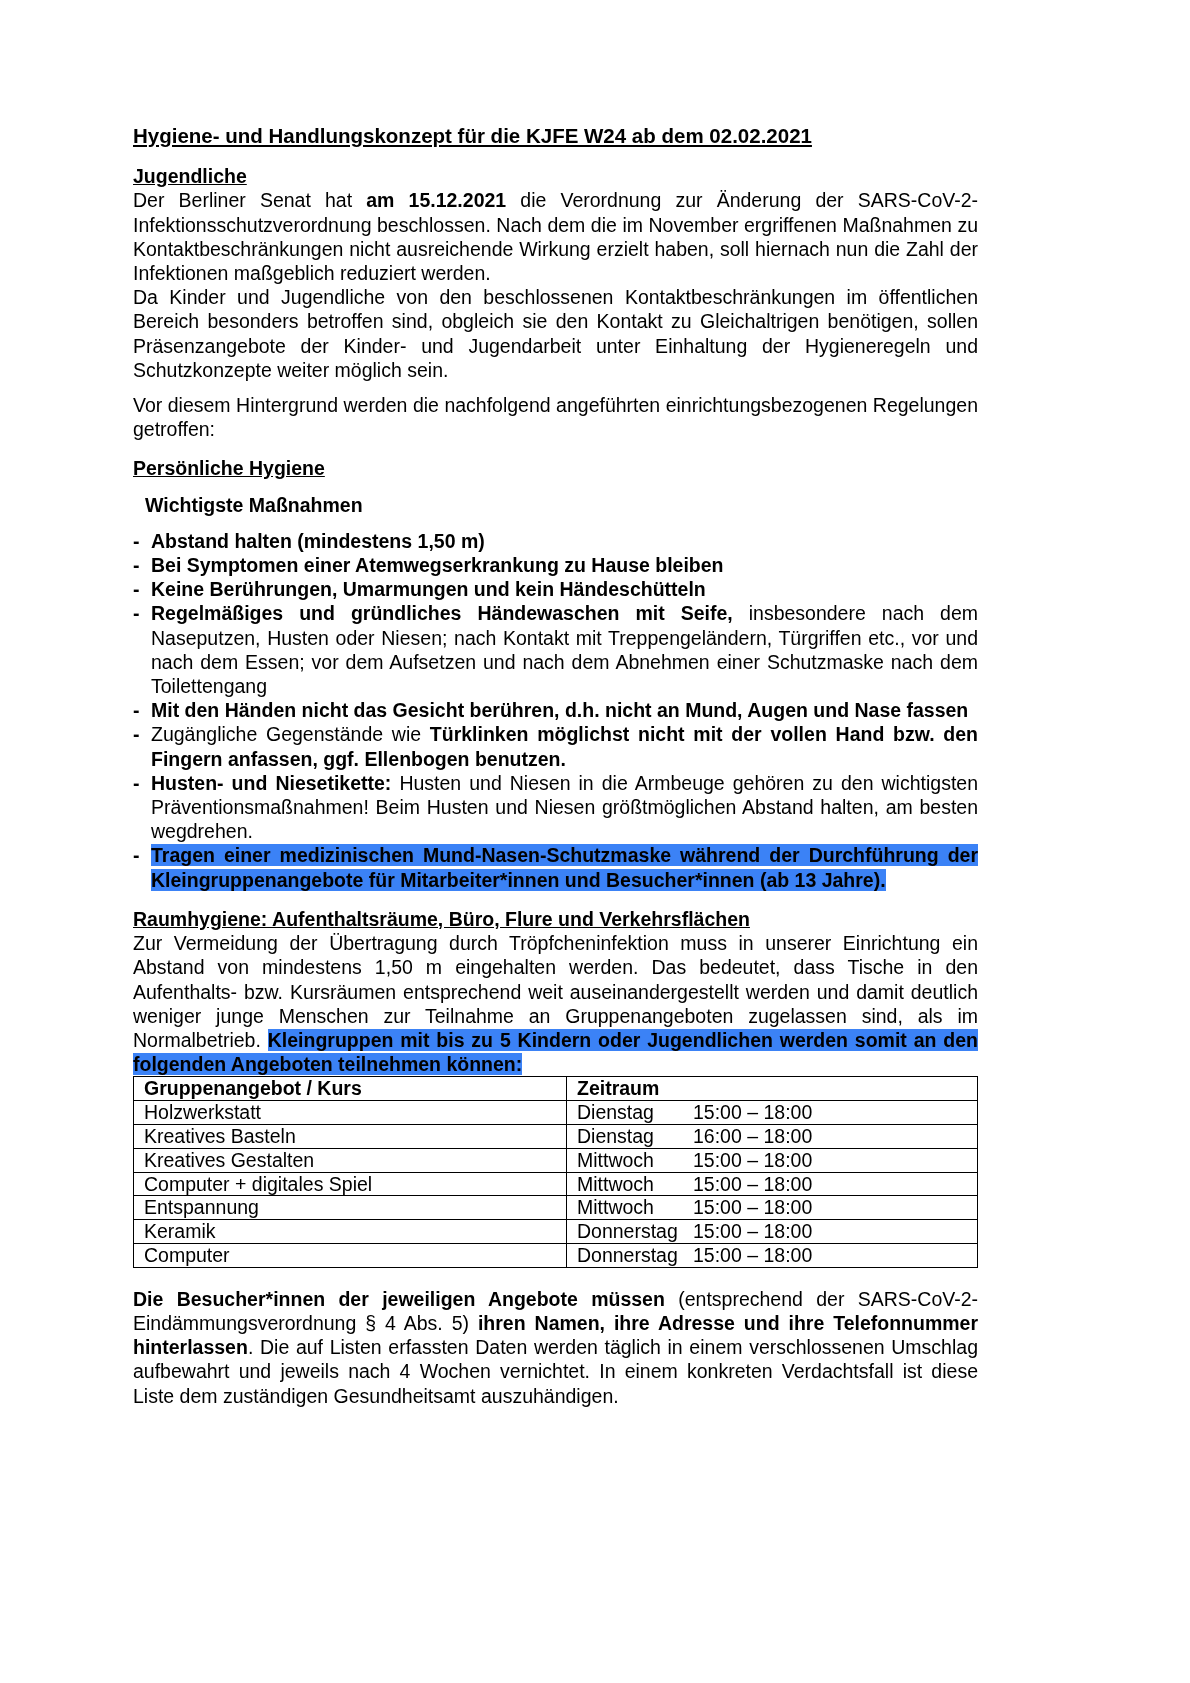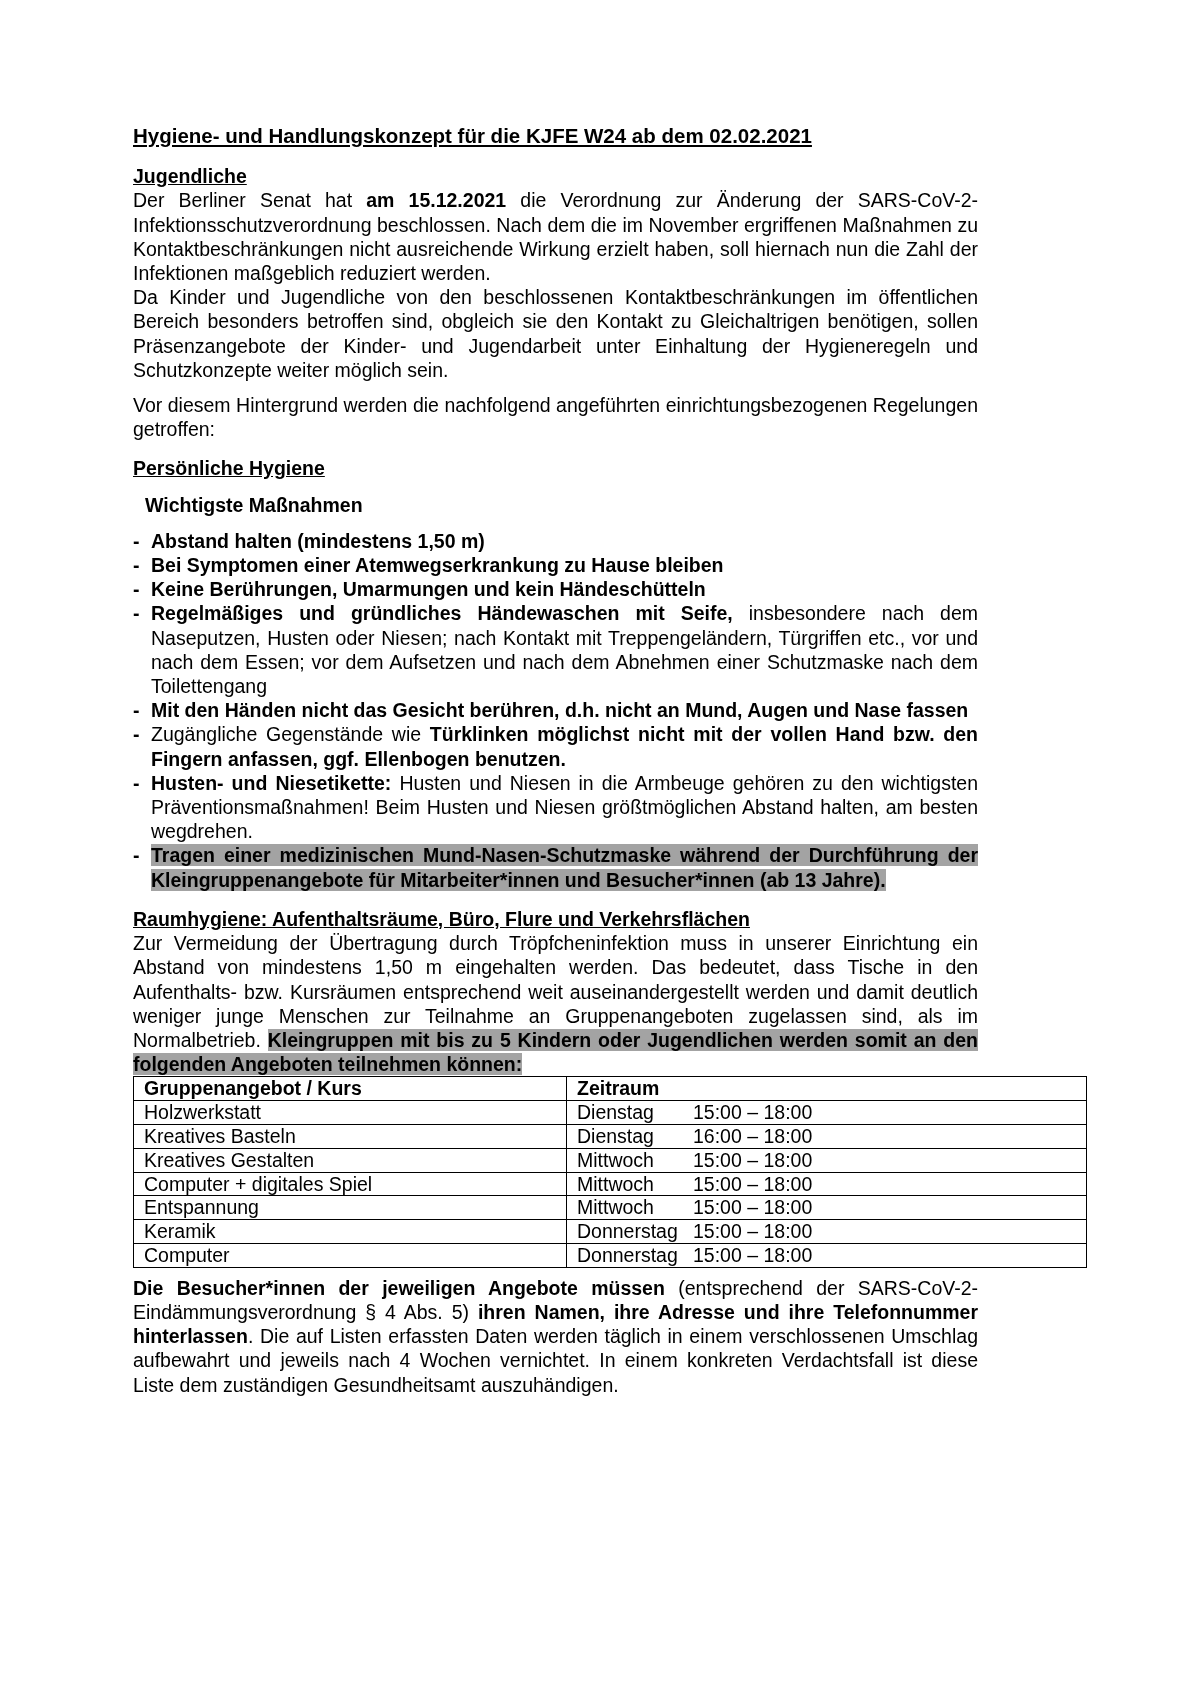--- a/index.html
+++ b/index.html
@@ -8,25 +8,25 @@
     position: absolute; left: 133px; top: 124px; width: 845px;
     font-family: "Liberation Sans", sans-serif; font-size: 19.5px; line-height: 24.2px; color: #000;
   }
   .title { font-weight: bold; text-decoration: underline; font-size: 20.5px; margin: 0 0 16px 0; }
   .h { font-weight: bold; text-decoration: underline; margin: 0; }
   .sub { font-weight: bold; margin: 12px; }
   p { margin: 0; text-align: justify; }
   .gap { height: 11px; }
   .gap2 { height: 15px; }
   b { font-weight: bold; }
-  .hl { background: #a3a3a3; }
+  .hl { background: #3b82f6; }
   ul.items { list-style: none; margin: 0; padding: 0; }
   ul.items li { position: relative; padding-left: 18px; text-align: justify; }
   ul.items li .dash { position: absolute; left: 0; top: 0; font-weight: bold; }
-  table.grp { border-collapse: collapse; width: 954px; margin-top: 0; margin-bottom: 8px; }
+  table.grp { border-collapse: collapse; width: 845px; margin-top: 0; margin-bottom: 19px; }
   table.grp td, table.grp th {
     border: 1.6px solid #000; padding: 0 10px; height: 22.8px; line-height: 22.8px;
     text-align: left; font-weight: normal; font-size: 19.5px;
   }
   table.grp th { font-weight: bold; }
   table.grp .c1 { width: 412px; }
   .day { display: inline-block; width: 116px; }
 </style>
 </head>
 <body>

